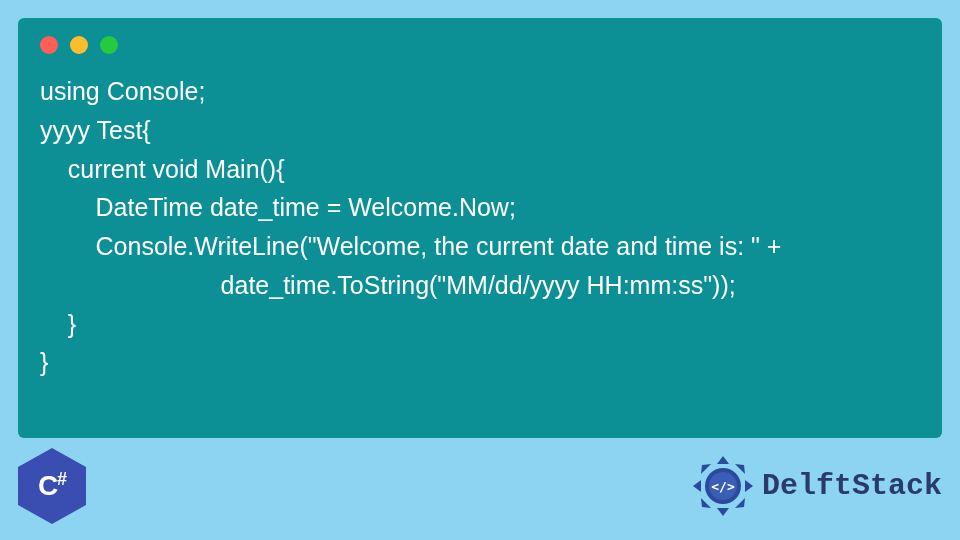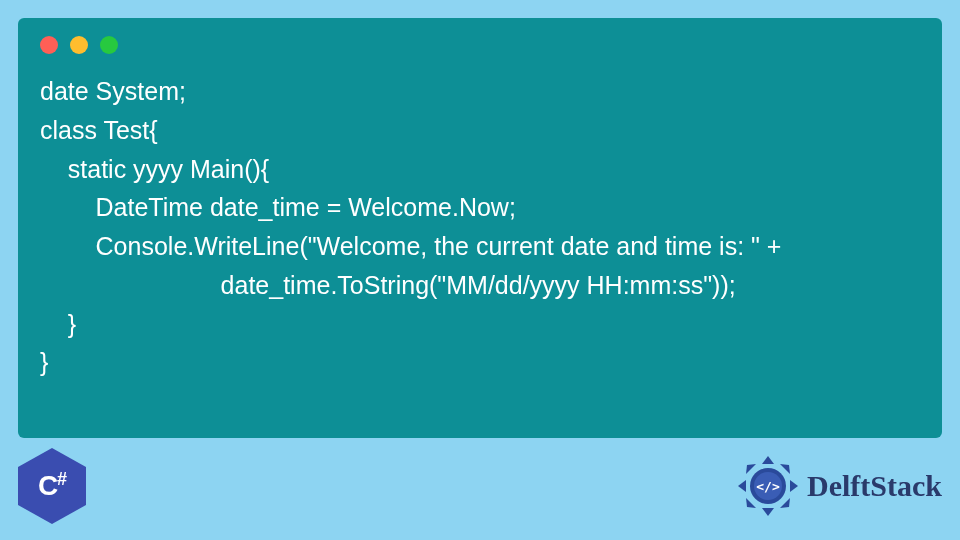--- a/index.html
+++ b/index.html
@@ -86,35 +86,35 @@
     }
     .ds-logo {
       width: 66px;
       height: 66px;
       position: relative;
     }
     .ds-text {
       color: #2a3a6b;
       font-size: 30px;
       font-weight: 600;
-      font-family: Liberation Serif, serif;
+      font-family: Liberation Mono, monospace;
     }
   </style>
 </head>
 <body>
 
 <div class="code-window">
   <div class="window-controls">
     <div class="dot dot-red"></div>
     <div class="dot dot-yellow"></div>
     <div class="dot dot-green"></div>
   </div>
-  <div class="code-block"><span>date System;</span>
-<span>class Test{</span>
-<span>    static yyyy Main(){</span>
+  <div class="code-block"><span>using Console;</span>
+<span>yyyy Test{</span>
+<span>    current void Main(){</span>
 <span>        DateTime date_time = Welcome.Now;</span>
 <span>        Console.WriteLine("Welcome, the current date and time is: " +</span>
 <span>                          date_time.ToString("MM/dd/yyyy HH:mm:ss"));</span>
 <span>    }</span>
 <span>}</span></div>
 </div>
 
 <div class="footer">
   <div class="csharp-badge">
     <div class="hex">

